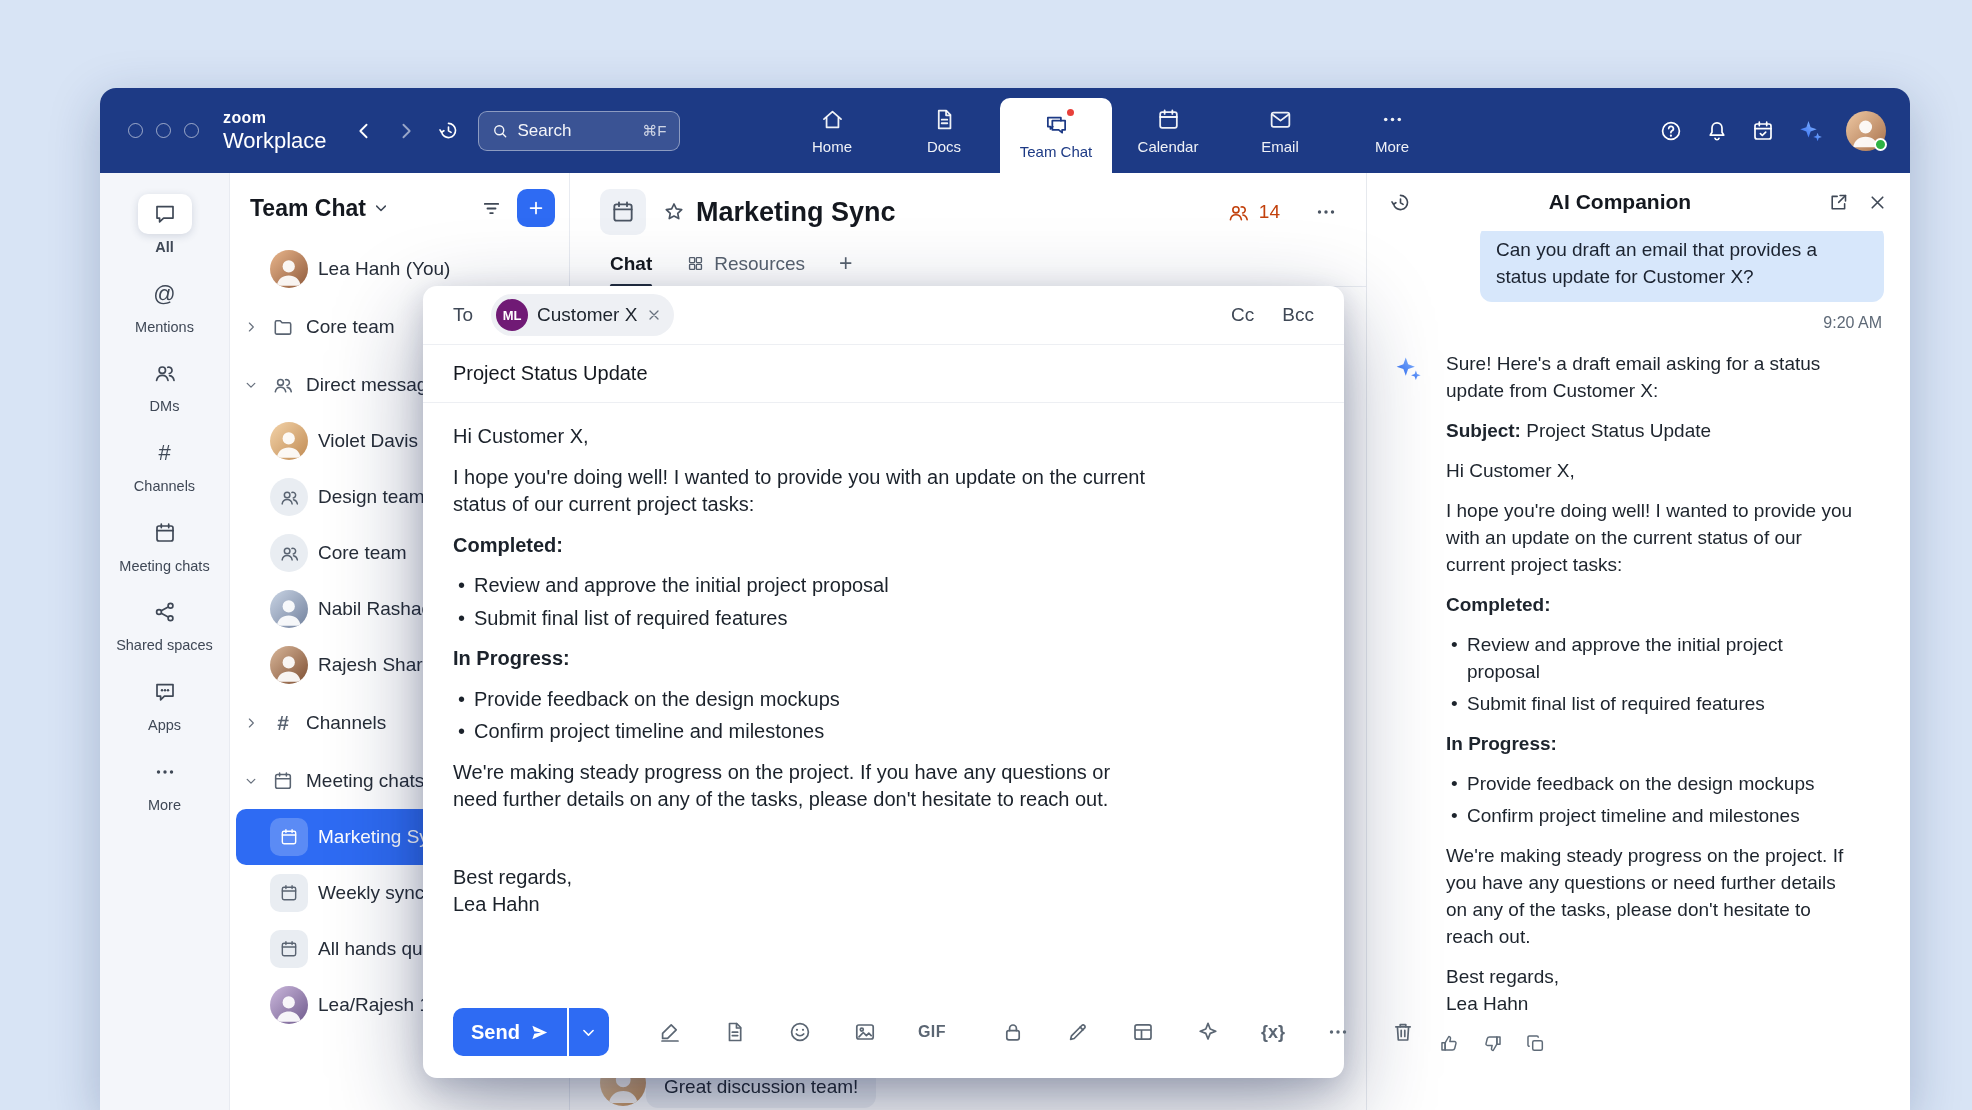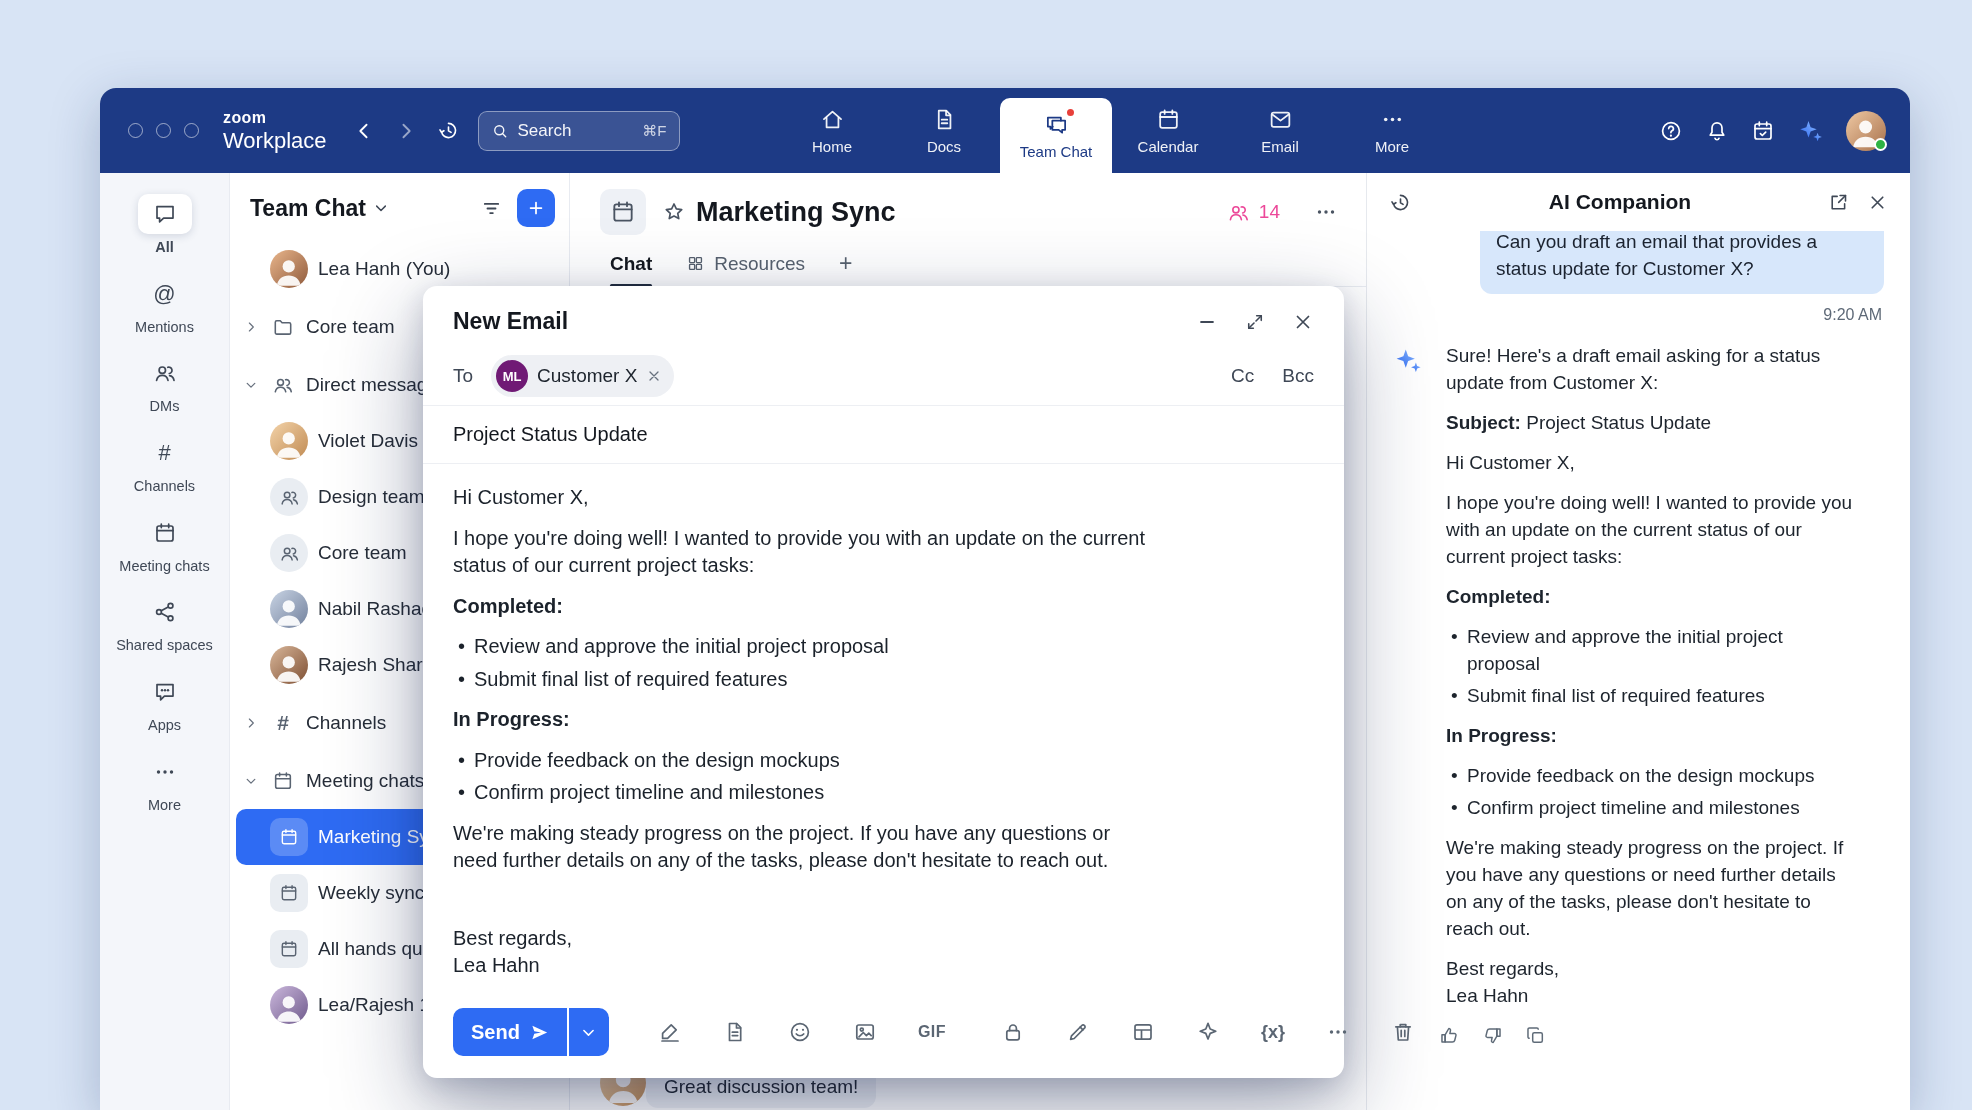--- a/index.html
+++ b/index.html
@@ -79,36 +79,36 @@
   .cp-ico.square { background:#e9edf2; border-radius:10px; color:#5a6472; }
   .cp-row.selected { background:#2e6bf3; color:#fff; border-radius:10px; margin:0 6px; padding-left:6px; }
   .cp-row.selected .cp-ico.square { background:rgba(255,255,255,.22); color:#fff; }
   .hashglyph { font-size:21px; font-weight:600; color:#5a6472; }
 
   .main { flex:1; background:#fff; display:flex; flex-direction:column; min-width:0; }
   .ch-head { display:flex; align-items:center; padding:16px 28px 6px 30px; }
   .ch-badge { width:46px; height:46px; border-radius:10px; background:#eef1f6; color:#4a5462; display:flex; align-items:center; justify-content:center; }
   .ch-star { color:#4a5462; margin-left:16px; display:flex; }
   .ch-title { font-size:27px; font-weight:700; color:#14181f; margin-left:10px; }
-  .ch-meta { margin-left:auto; display:flex; align-items:center; gap:9px; color:#ec4899; font-size:19px; }
+  .ch-meta { margin-left:auto; display:flex; align-items:center; gap:9px; color:#c2410c; font-size:19px; }
   .ch-more { margin-left:34px; color:#4a5462; display:flex; }
   .ch-tabs { display:flex; align-items:center; gap:34px; padding:0 30px 0 40px; height:46px; border-bottom:1px solid #e9ecf1; }
   .ch-tab { position:relative; height:100%; display:flex; align-items:center; gap:9px; font-size:19px; color:#57616e; }
   .ch-tab.active { color:#14181f; font-weight:700; }
   .ch-tab.active::after { content:""; position:absolute; left:0; right:0; bottom:-1px; height:3px; border-radius:2px; background:#222c3d; }
   .ch-plus { font-size:23px; color:#57616e; }
   .ch-msgs { margin-top:auto; display:flex; align-items:flex-start; padding:0 24px 2px 30px; }
   .msg-bubble { background:#eff1f5; border-radius:12px; padding:10px 18px; font-size:19px; color:#20262e; margin-top:6px; }
 
   
   .aipanel { width:544px; background:#fff; border-left:1px solid #e6e9ee; display:flex; flex-direction:column; }
   .ai-head { height:58px; display:flex; align-items:center; padding:0 22px; color:#3f4856; }
   .ai-title { flex:1; text-align:center; font-size:21px; font-weight:700; color:#14181f; }
   .ai-hicons { display:flex; align-items:center; gap:18px; }
-  .ai-content { flex:1; overflow:hidden; padding:0 26px; }
+  .ai-content { flex:1; overflow:hidden; padding:8px 26px; }
   .ai-bubble { margin-left:auto; margin-top:-14px; width:fit-content; max-width:404px; background:#d7e7fb; border-radius:12px; padding:12px 16px; font-size:19px; line-height:26.5px; color:#1b2330; }
   .ai-time { text-align:right; font-size:16px; color:#5e6977; margin:12px 2px 18px; }
   .ai-reply { display:flex; gap:22px; }
   .ai-spark { flex:none; width:31px; padding-top:3px; }
   .ai-text { max-width:414px; font-size:19px; line-height:27px; color:#1d242d; }
   .ai-text p { margin-bottom:13px; }
   .b { font-weight:700; }
   .ul { list-style:none; margin:0 0 13px 2px; }
   .ul li { position:relative; padding-left:19px; margin-bottom:5px; }
   .ul li::before { content:"•"; position:absolute; left:3px; }
@@ -884,40 +884,20 @@
                 </svg>
               </span>
           </div>
         </div>
       </div>
 
     </div>
   </div>
 
   <div class="modal">
-    <div class="m-head">
-      <span class="m-title">New Email</span>
-      <span class="m-controls">
-        <span>
-            <svg class="ic" width="22" height="22">
-              <use href="#i-minus"></use>
-            </svg>
-          </span>
-        <span>
-            <svg class="ic" width="20" height="20">
-              <use href="#i-expand"></use>
-            </svg>
-          </span>
-        <span>
-            <svg class="ic" width="22" height="22">
-              <use href="#i-x"></use>
-            </svg>
-          </span>
-      </span>
-    </div>
 
     <div class="m-row">
       <span class="m-label">To</span>
       <span class="chip">
         <span class="chip-av">ML</span>
         <span>Customer X</span>
         <span class="chip-x">
             <svg class="ic" width="16" height="16">
               <use href="#i-x"></use>
             </svg>

